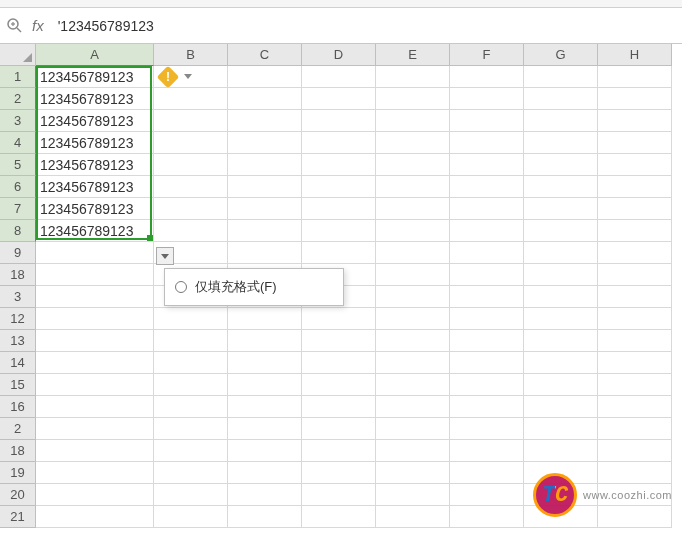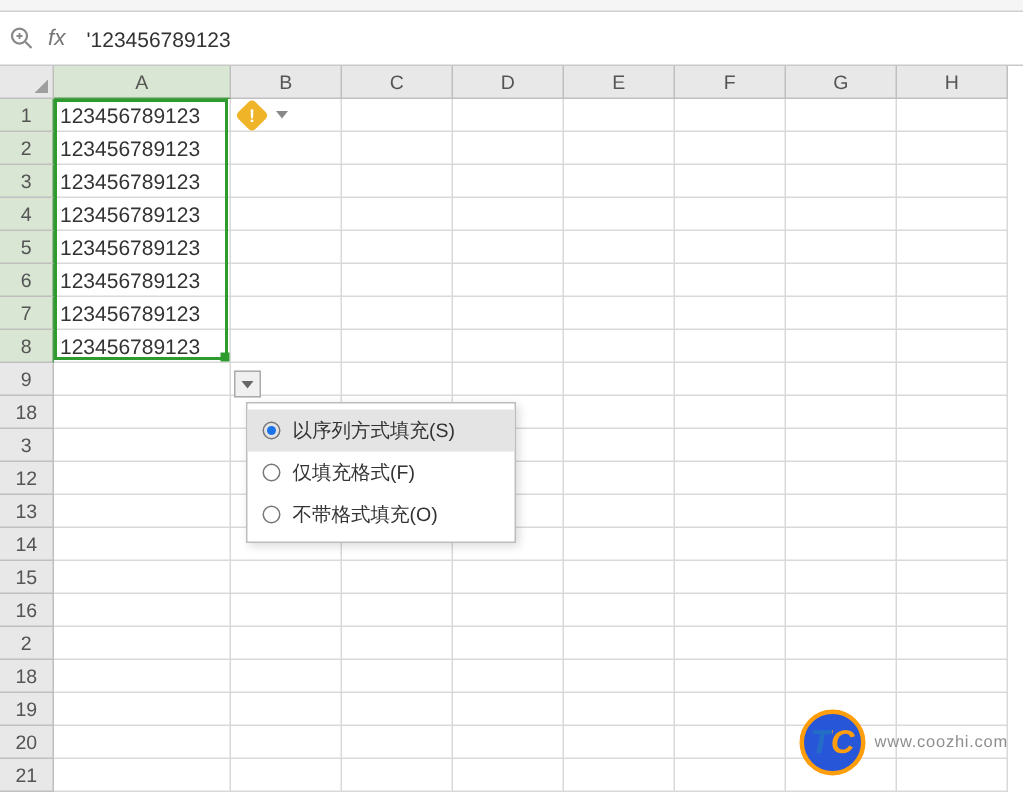--- a/index.html
+++ b/index.html
@@ -236,21 +236,22 @@
     align-items: center;
     gap: 6px;
     opacity: 0.95;
     z-index: 20;
   }
   .wm-logo {
     width: 44px; height: 44px;
     border: 3px solid #ff9900;
     border-radius: 50%;
     display:flex;align-items:center;justify-content:center;
-    background:#1d4ed8;
+    background:#be185d;
+    font-family:Liberation Mono, monospace;
   }
   .wm-logo-inner{
     font-size:22px;font-weight:bold;
     background: linear-gradient(90deg,#1766c3 0 50%,#ff9900 50% 100%);
     -webkit-background-clip:text;
     background-clip: text;
     color:transparent;
     font-style: italic;
   }
   .wm-text {
@@ -536,31 +537,23 @@
       </div>
 
       <div class="warn-badge" id="warn-badge" style="top:3px;left:124px;">
         <span>!</span>
       </div>
       <div class="warn-dd" style="top:8px;left:148px;"></div>
 
       <div class="autofill-btn" id="autofill-btn" style="top:181px;left:120px;"></div>
 
       <div class="context-menu" id="context-menu" style="top:202px;left:128px;">
-          <div class="menu-item selected">
-            <span class="radio filled"></span>
-            <span>以序列方式填充(S)</span>
-          </div>
           <div class="menu-item">
             <span class="radio"></span>
             <span>仅填充格式(F)</span>
-          </div>
-          <div class="menu-item">
-            <span class="radio"></span>
-            <span>不带格式填充(O)</span>
           </div>
         </div>
     </div>
   </div>
 </div>
 
 <div class="watermark">
   <div class="wm-logo">
     <span class="wm-logo-inner">TC</span>
   </div>

